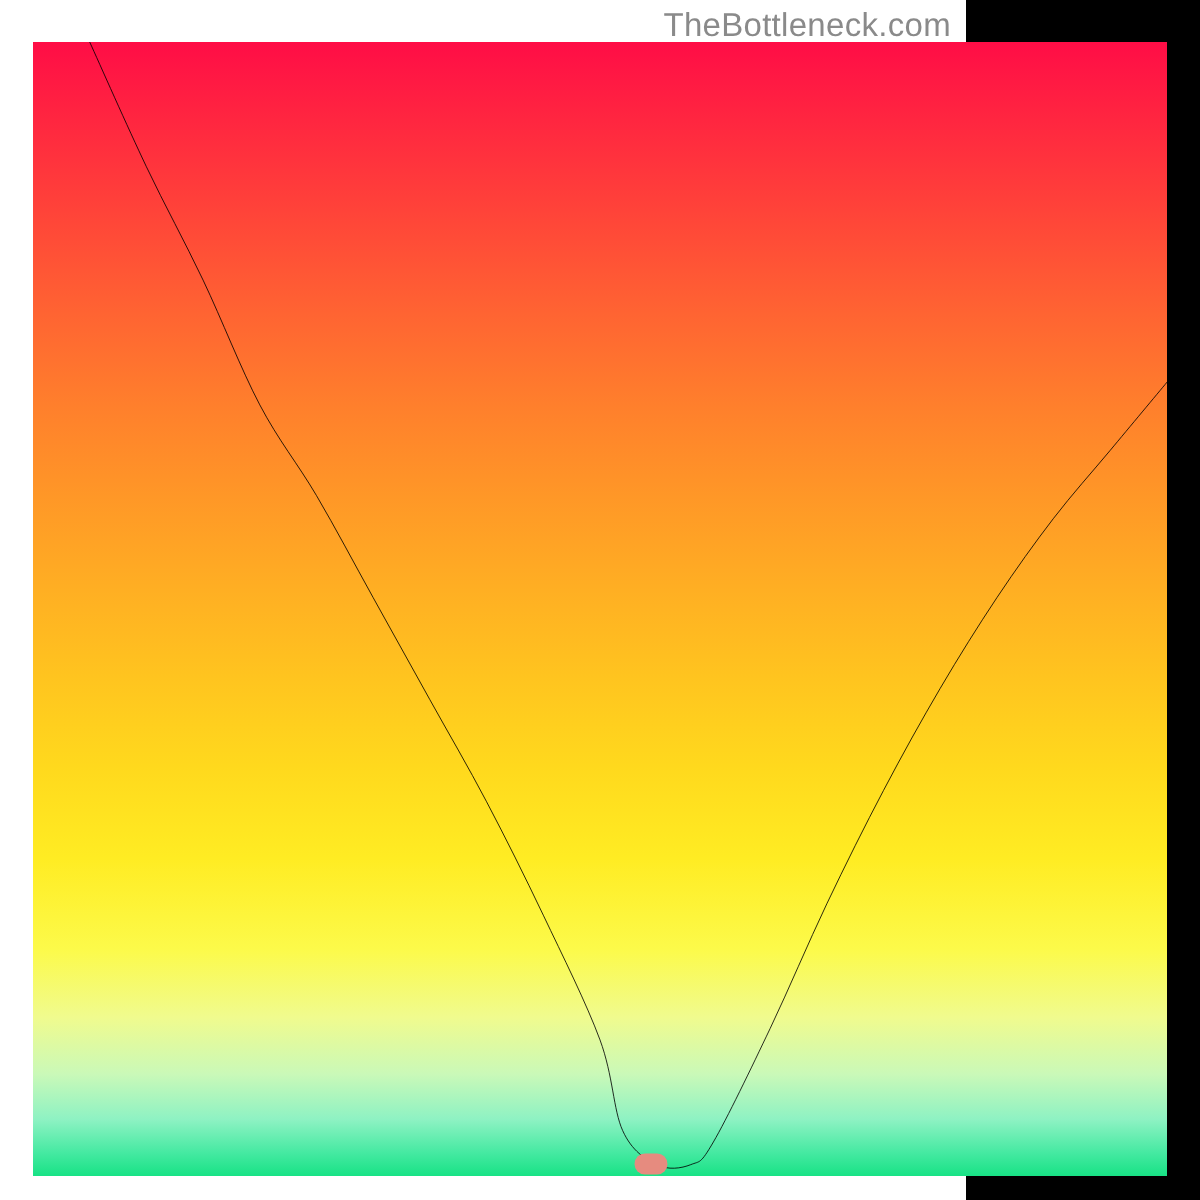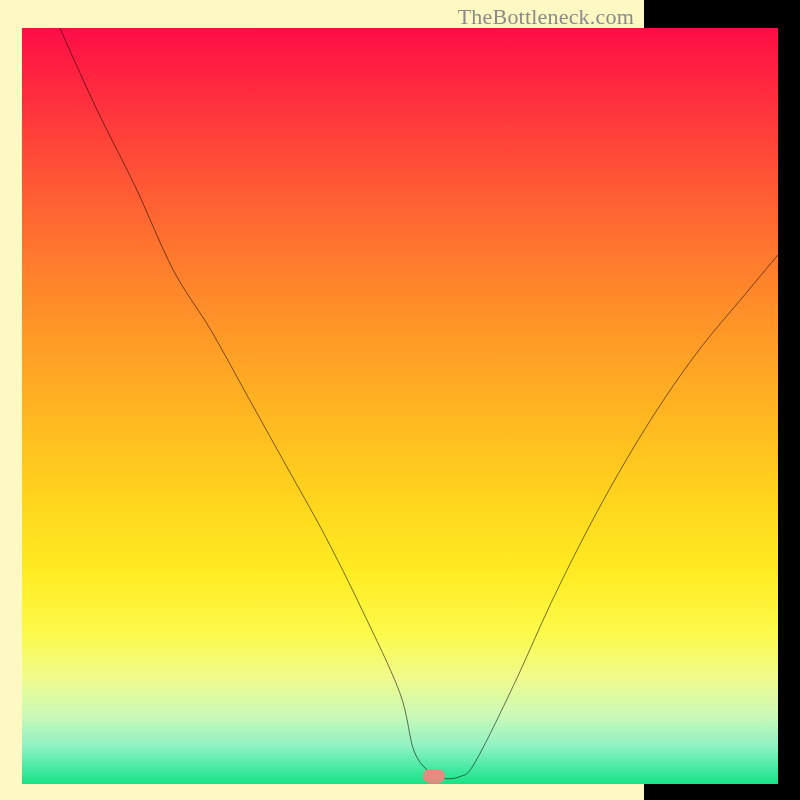--- a/index.html
+++ b/index.html
@@ -8,22 +8,21 @@
     width: 800px;
     height: 800px;
     background: #000;
     overflow: hidden;
     font-family: Arial, Helvetica, sans-serif;
   }
   .frame {
     position: relative;
     width: 644px;
     height: 800px;
-    background: #fef9c3;
-    font-family: Liberation Serif, serif;
+    background: #ffffff;
   }
   .watermark {
     position: absolute;
     top: 4px;
     right: 10px;
     color: #8a8a8a;
     font-size: 22px;
     letter-spacing: 0.2px;
     z-index: 50;
     user-select: none;

